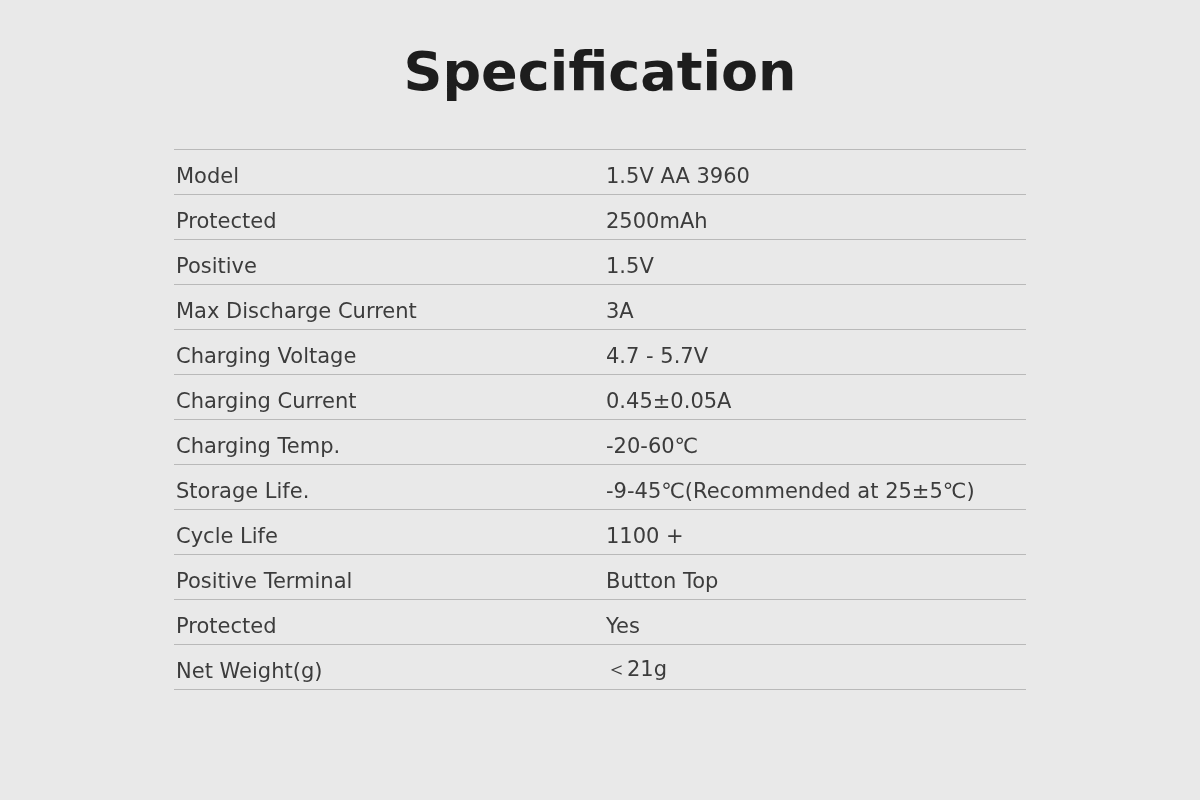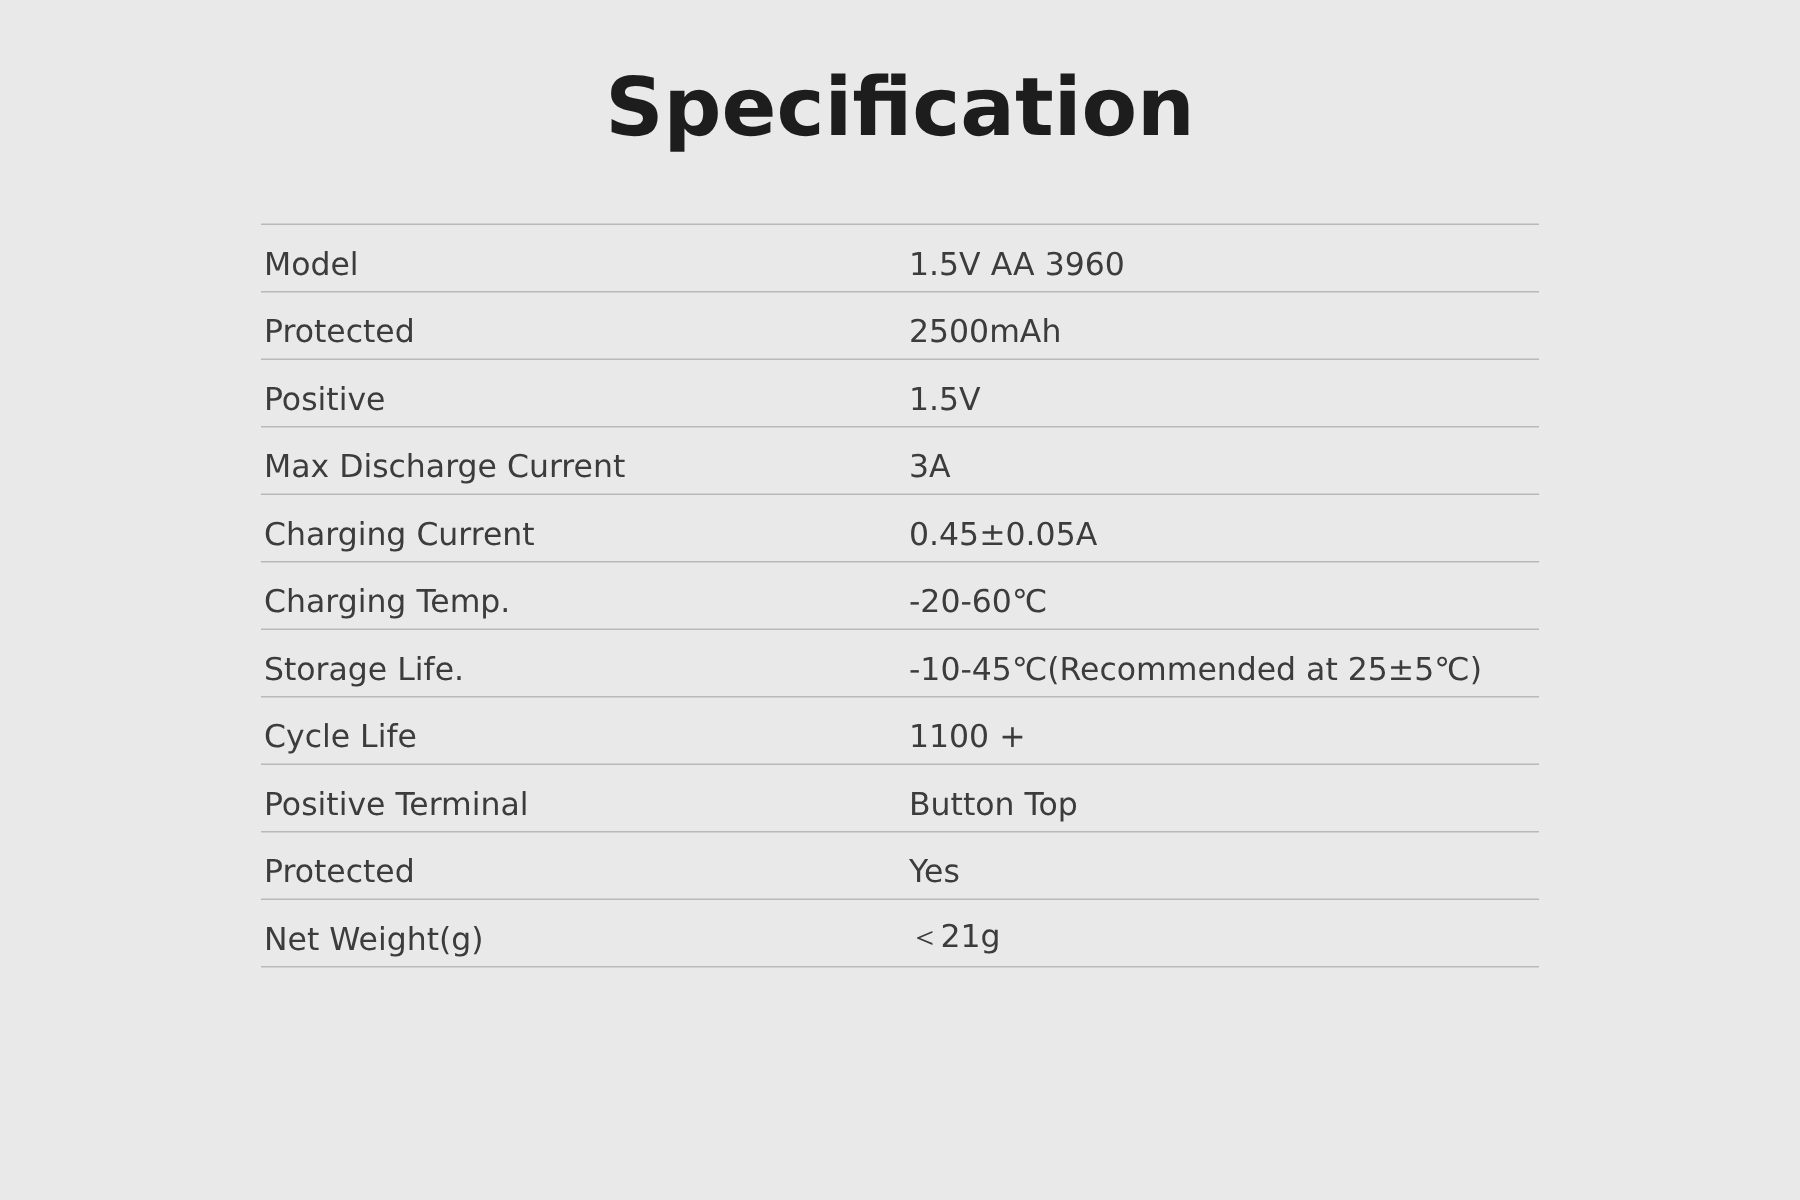--- a/index.html
+++ b/index.html
@@ -79,30 +79,34 @@
       </tr>
       <tr>
         <td class="label">Positive</td>
         <td class="value">1.5V</td>
       </tr>
       <tr>
         <td class="label">Max Discharge Current</td>
         <td class="value">3A</td>
       </tr>
       <tr>
+        <td class="label">Charging Voltage</td>
+        <td class="value">4.7 - 5.7V</td>
+      </tr>
+      <tr>
         <td class="label">Charging Current</td>
         <td class="value">0.45±0.05A</td>
       </tr>
       <tr>
         <td class="label">Charging Temp.</td>
         <td class="value">-20-60℃</td>
       </tr>
       <tr>
         <td class="label">Storage Life.</td>
-        <td class="value">-10-45℃(Recommended at 25±5℃)</td>
+        <td class="value">-9-45℃(Recommended at 25±5℃)</td>
       </tr>
       <tr>
         <td class="label">Cycle Life</td>
         <td class="value">1100 +</td>
       </tr>
       <tr>
         <td class="label">Positive Terminal</td>
         <td class="value">Button Top</td>
       </tr>
       <tr>

